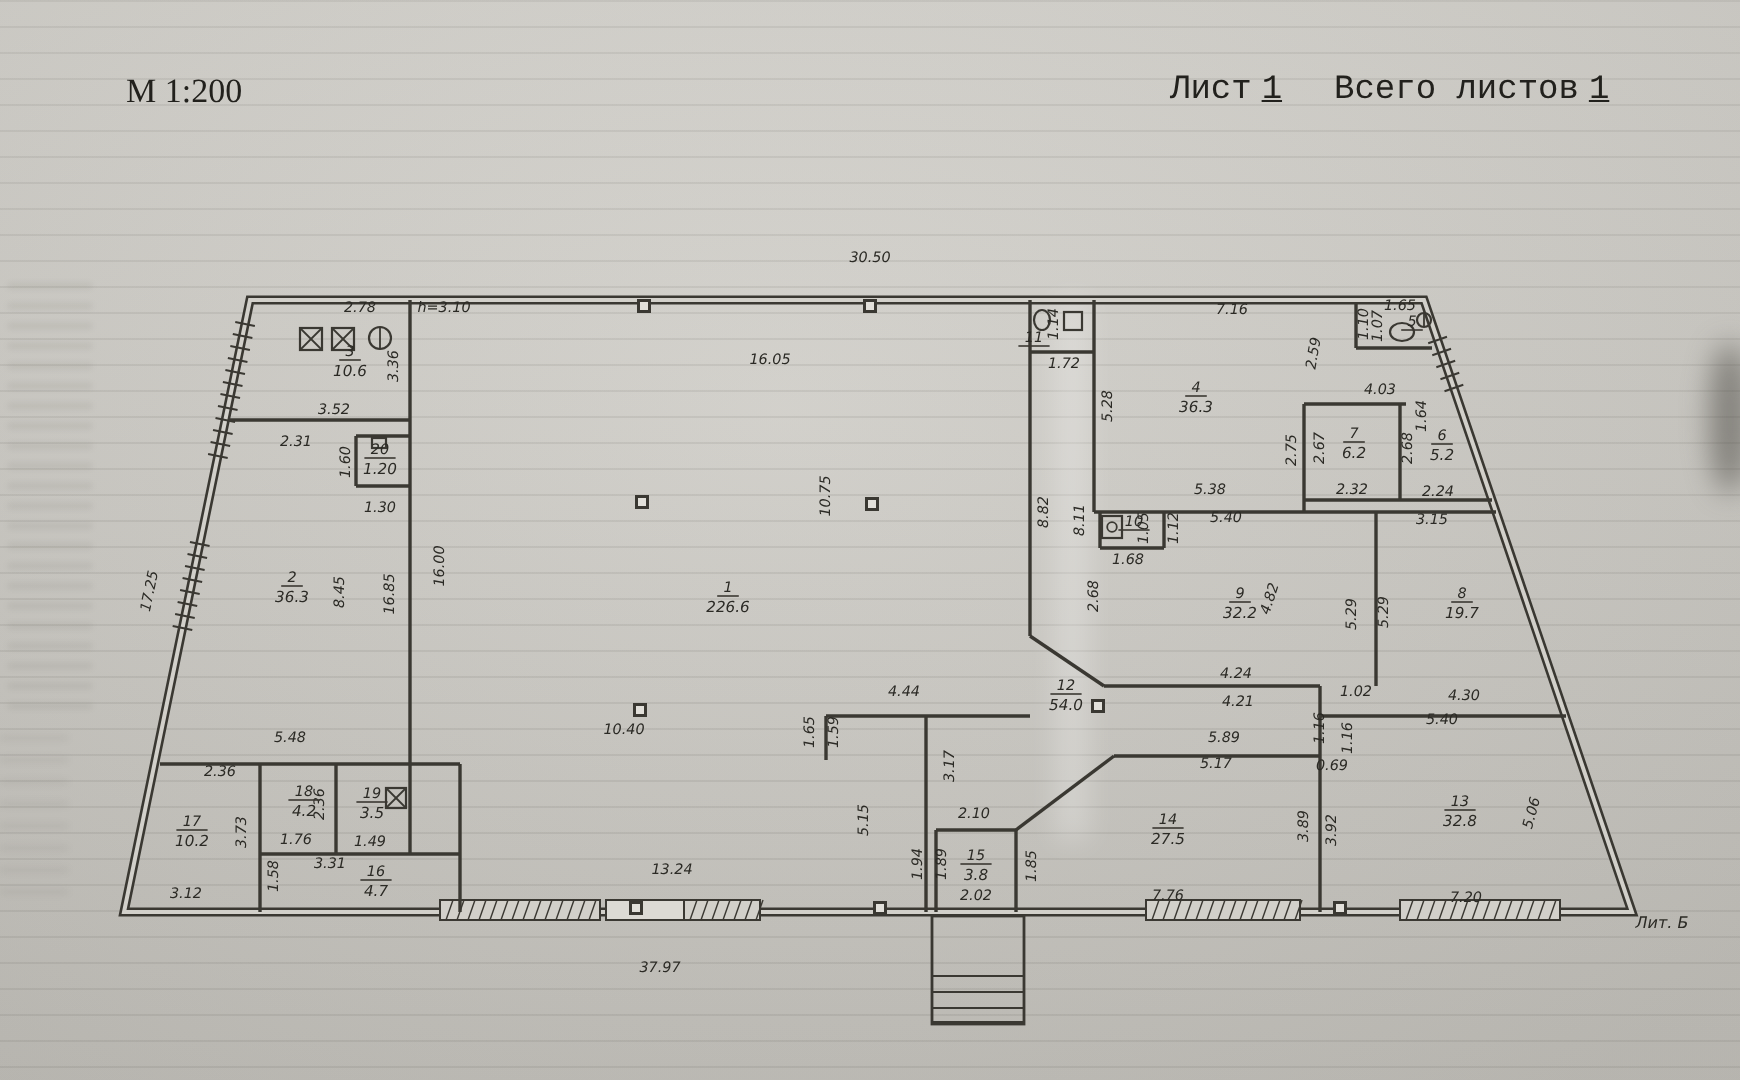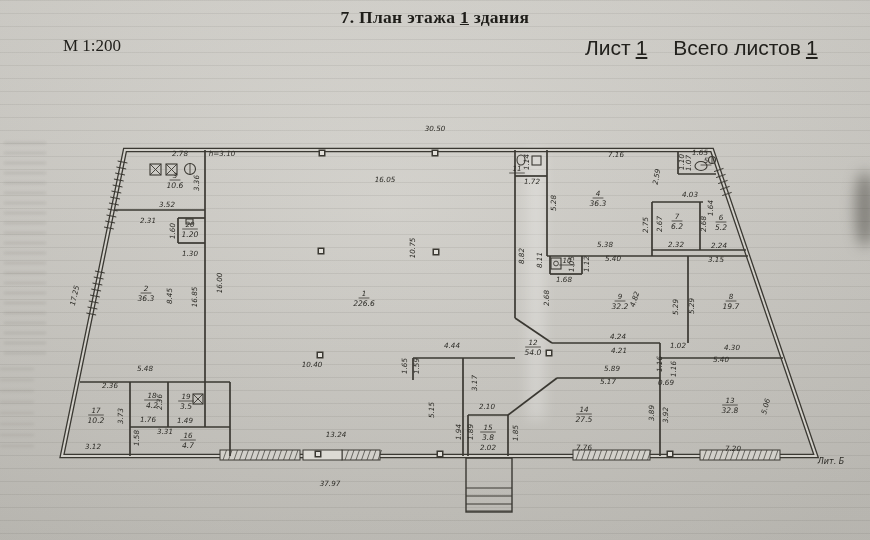--- a/index.html
+++ b/index.html
@@ -8,21 +8,21 @@
     background:
       linear-gradient(180deg, rgba(255,255,255,.07), rgba(30,28,24,.07)),
       repeating-linear-gradient(180deg, rgba(105,103,96,.13) 0 1px, rgba(0,0,0,0) 1px 13px),
       radial-gradient(ellipse at 45% 38%, rgba(255,255,255,.08), rgba(55,53,48,.10) 92%),
       #d2d0ca;
     font-family:"Liberation Sans", sans-serif;
   }
   .title{position:absolute;top:7px;left:0;right:0;text-align:center;
     font-family:"Liberation Serif", serif;font-weight:bold;font-size:17.5px;color:#1e1d19;letter-spacing:.3px;}
   .scale{position:absolute;left:63px;top:36px;font-family:"Liberation Serif", serif;font-size:17px;color:#22211d;}
-  .sheet{position:absolute;left:585px;top:36px;font-family:Liberation Sans, sans-serif;font-size:21px;color:#22211d;}
+  .sheet{position:absolute;left:585px;top:36px;font-family:Liberation Mono, monospace;font-size:17px;color:#22211d;}
   .sheet .num{margin-left:5px;}
   .sheet .total{margin-left:26px;}
   .u{text-decoration:underline;}
   #plan-svg{position:absolute;left:0;top:0;width:870px;height:540px;}
   #plan-svg text{font-family:"DejaVu Sans", sans-serif;font-style:italic;fill:#2b2a25;}
   .ghost-left{position:absolute;left:4px;top:142px;width:42px;height:215px;opacity:.45;filter:blur(1.6px);
     background:repeating-linear-gradient(180deg, rgba(88,86,78,.35) 0 2px, rgba(0,0,0,0) 2px 10px);}
   .ghost-left2{position:absolute;left:0px;top:368px;width:34px;height:80px;opacity:.35;filter:blur(1.8px);
     background:repeating-linear-gradient(180deg, rgba(88,86,78,.35) 0 2px, rgba(0,0,0,0) 2px 11px);}
   .smudge-right{position:absolute;right:-5px;top:172px;width:20px;height:74px;border-radius:45%;
@@ -31,21 +31,20 @@
 </style>
 </head>
 <body>
 
 <div class="paper">
   <div class="ghost-left"></div>
   <div class="ghost-left2"></div>
   <div class="smudge-right"></div>
   <div class="streak"></div>
 
-  <div class="title"><span>7. План этажа </span><span class="u">1</span><span>  здания</span></div>
 
   <div class="scale">М 1:200</div>
 
   <div class="sheet"><span>Лист</span><span class="u num">1</span><span class="total">Всего листов</span><span class="u num">1</span></div>
 
   <svg id="plan-svg" viewBox="0 0 870 540">
       <polygon points="125,150 712,150 816,456 62,456" fill="none" stroke="#3a3832" stroke-width="4.6"></polygon>
       <polygon points="125,150 712,150 816,456 62,456" fill="none" stroke="#d2d0ca" stroke-width="2"></polygon>
       <line x1="117.62941176470588" y1="161" x2="127.42941176470589" y2="163" stroke="#3a3832" stroke-width="1"></line>
       <line x1="116.39411764705882" y1="167" x2="126.19411764705883" y2="169" stroke="#3a3832" stroke-width="1"></line>

